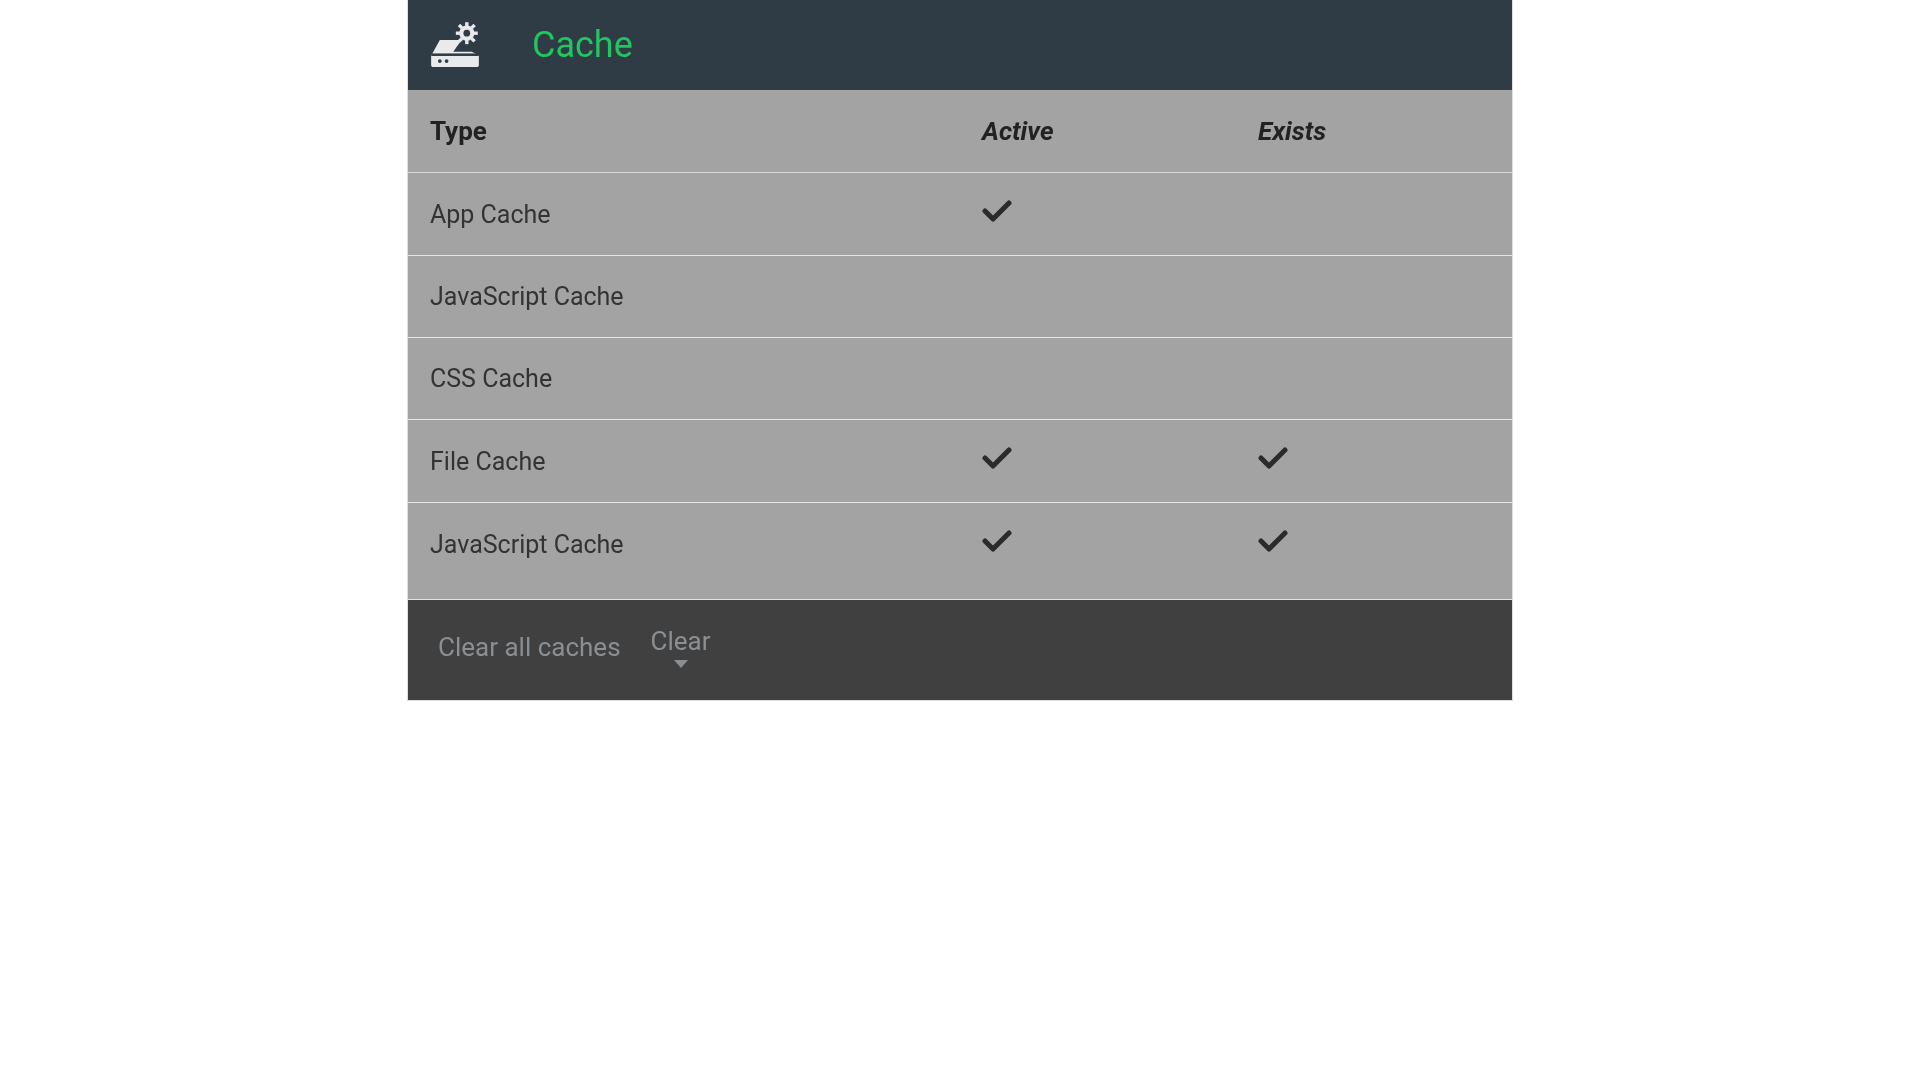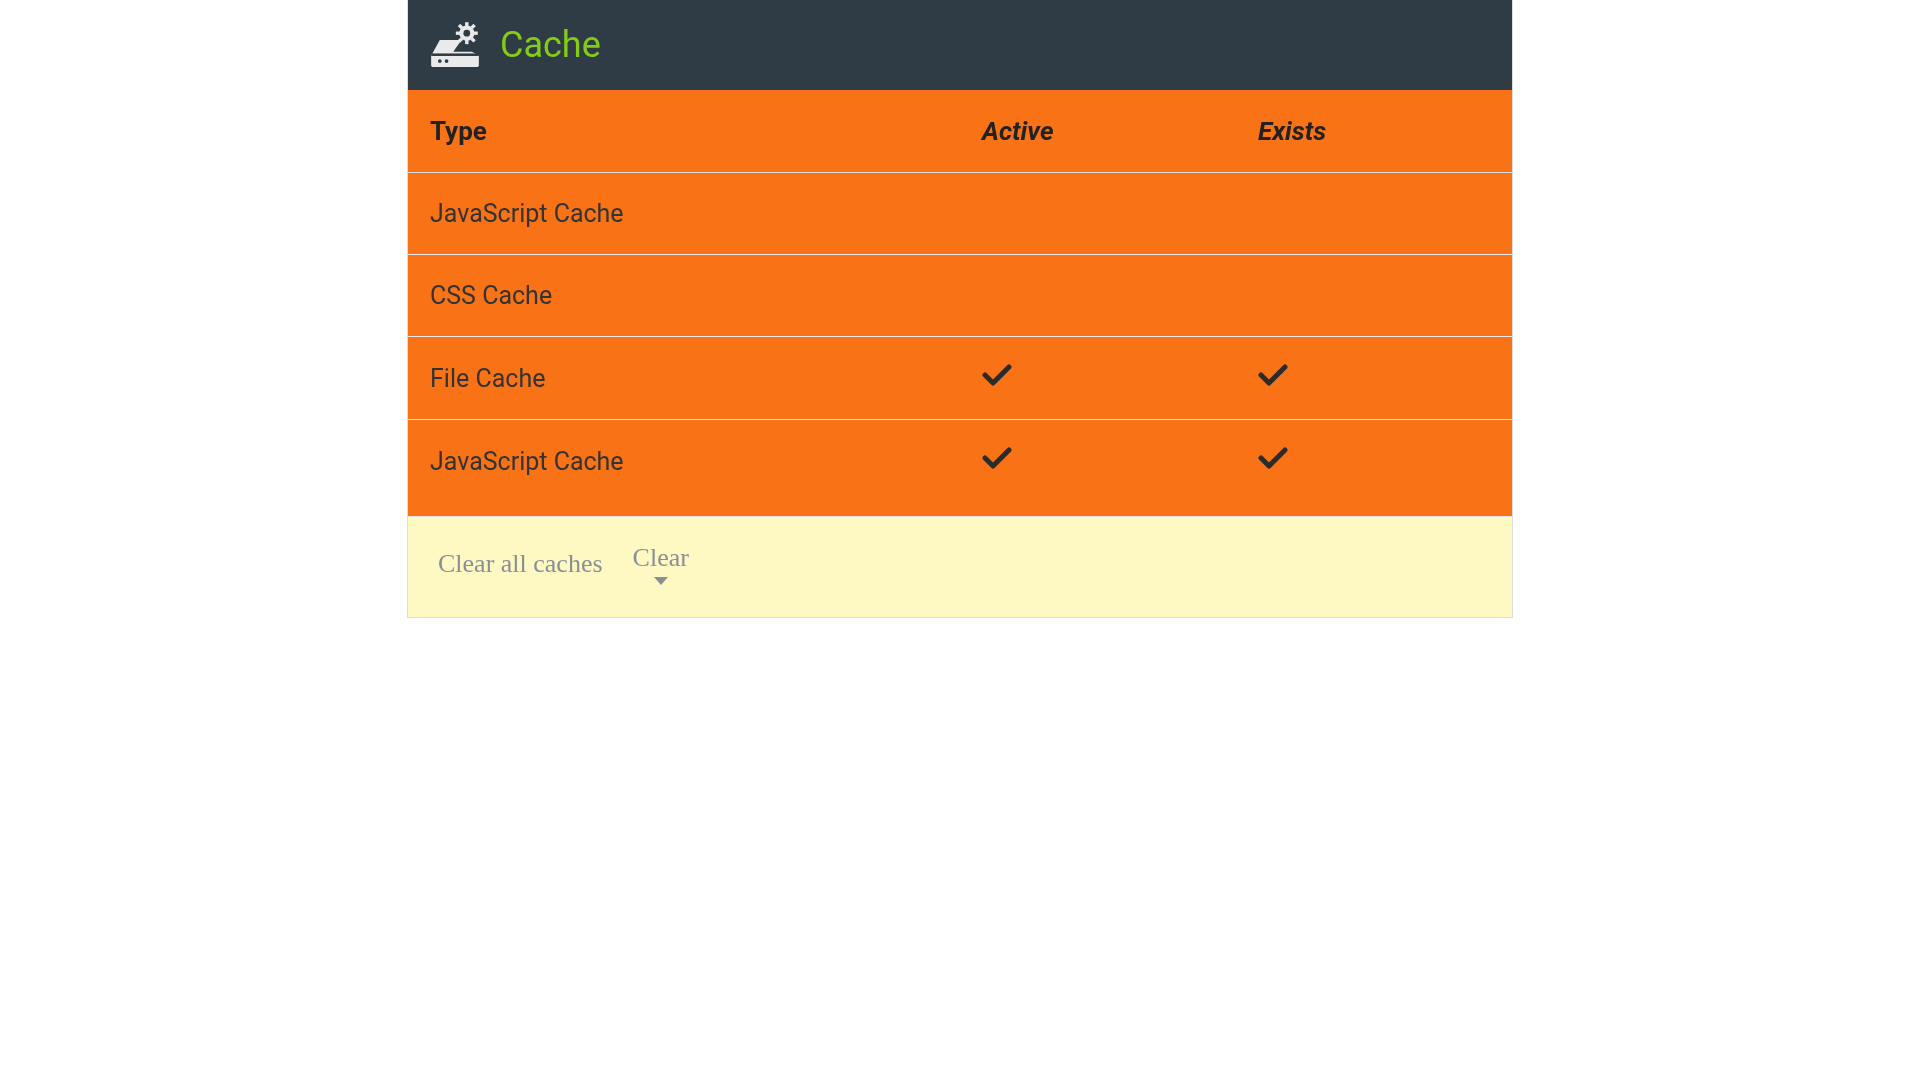--- a/index.html
+++ b/index.html
@@ -28,26 +28,27 @@
   .panel-header .icon-wrap {
     width: 54px;
     height: 54px;
     display: flex;
     align-items: center;
     justify-content: center;
   }
   .panel-header h1 {
     font-size: 36px;
     font-weight: 400;
-    color: #84cc16;
+    color: #22c55e;
+    margin-left: 32px;
   }
   table {
     width: 100%;
     border-collapse: collapse;
-    background: #f97316;
+    background: #a3a3a3;
   }
   thead th {
     text-align: left;
     font-size: 26px;
     font-weight: 700;
     color: #222;
     padding: 26px 22px;
     border-bottom: 1px solid #d8d8d8;
   }
   tbody td {
@@ -62,27 +63,26 @@
     padding-bottom: 40px;
   }
   .col-type { width: 50%; }
   .col-active { width: 25%; font-style: italic; }
   .col-exists { width: 25%; font-style: italic; }
   .check {
     display: inline-block;
   }
   .check svg { display: block; }
   .panel-footer {
-    background: #fef9c3;
+    background: #404040;
     border-top: 1px solid #e3e3e3;
     padding: 22px 24px 28px;
     display: flex;
     align-items: center;
     gap: 18px;
-    font-family: Liberation Serif, serif;
   }
   .btn-link {
     background: none;
     border: none;
     font-size: 26px;
     color: #8a8f94;
     cursor: pointer;
     font-family: inherit;
     padding: 4px 6px;
   }
@@ -142,20 +142,27 @@
   <table>
     <thead>
       <tr>
         <th class="col-type">Type</th>
         <th class="col-active">Active</th>
         <th class="col-exists">Exists</th>
       </tr>
     </thead>
     <tbody id="cache-tbody">
         <tr>
+          <td class="col-type">App Cache</td>
+          <td class="col-active"><span class="check"><svg width="30" height="24" viewBox="0 0 30 24">
+                <path d="M3 12 L11 20 L27 4" stroke="#2b2b2b" stroke-width="5" fill="none" stroke-linecap="round" stroke-linejoin="round"></path>
+              </svg></span></td>
+          <td class="col-exists"></td>
+        </tr>
+        <tr>
           <td class="col-type">JavaScript Cache</td>
           <td class="col-active"></td>
           <td class="col-exists"></td>
         </tr>
         <tr>
           <td class="col-type">CSS Cache</td>
           <td class="col-active"></td>
           <td class="col-exists"></td>
         </tr>
         <tr>

